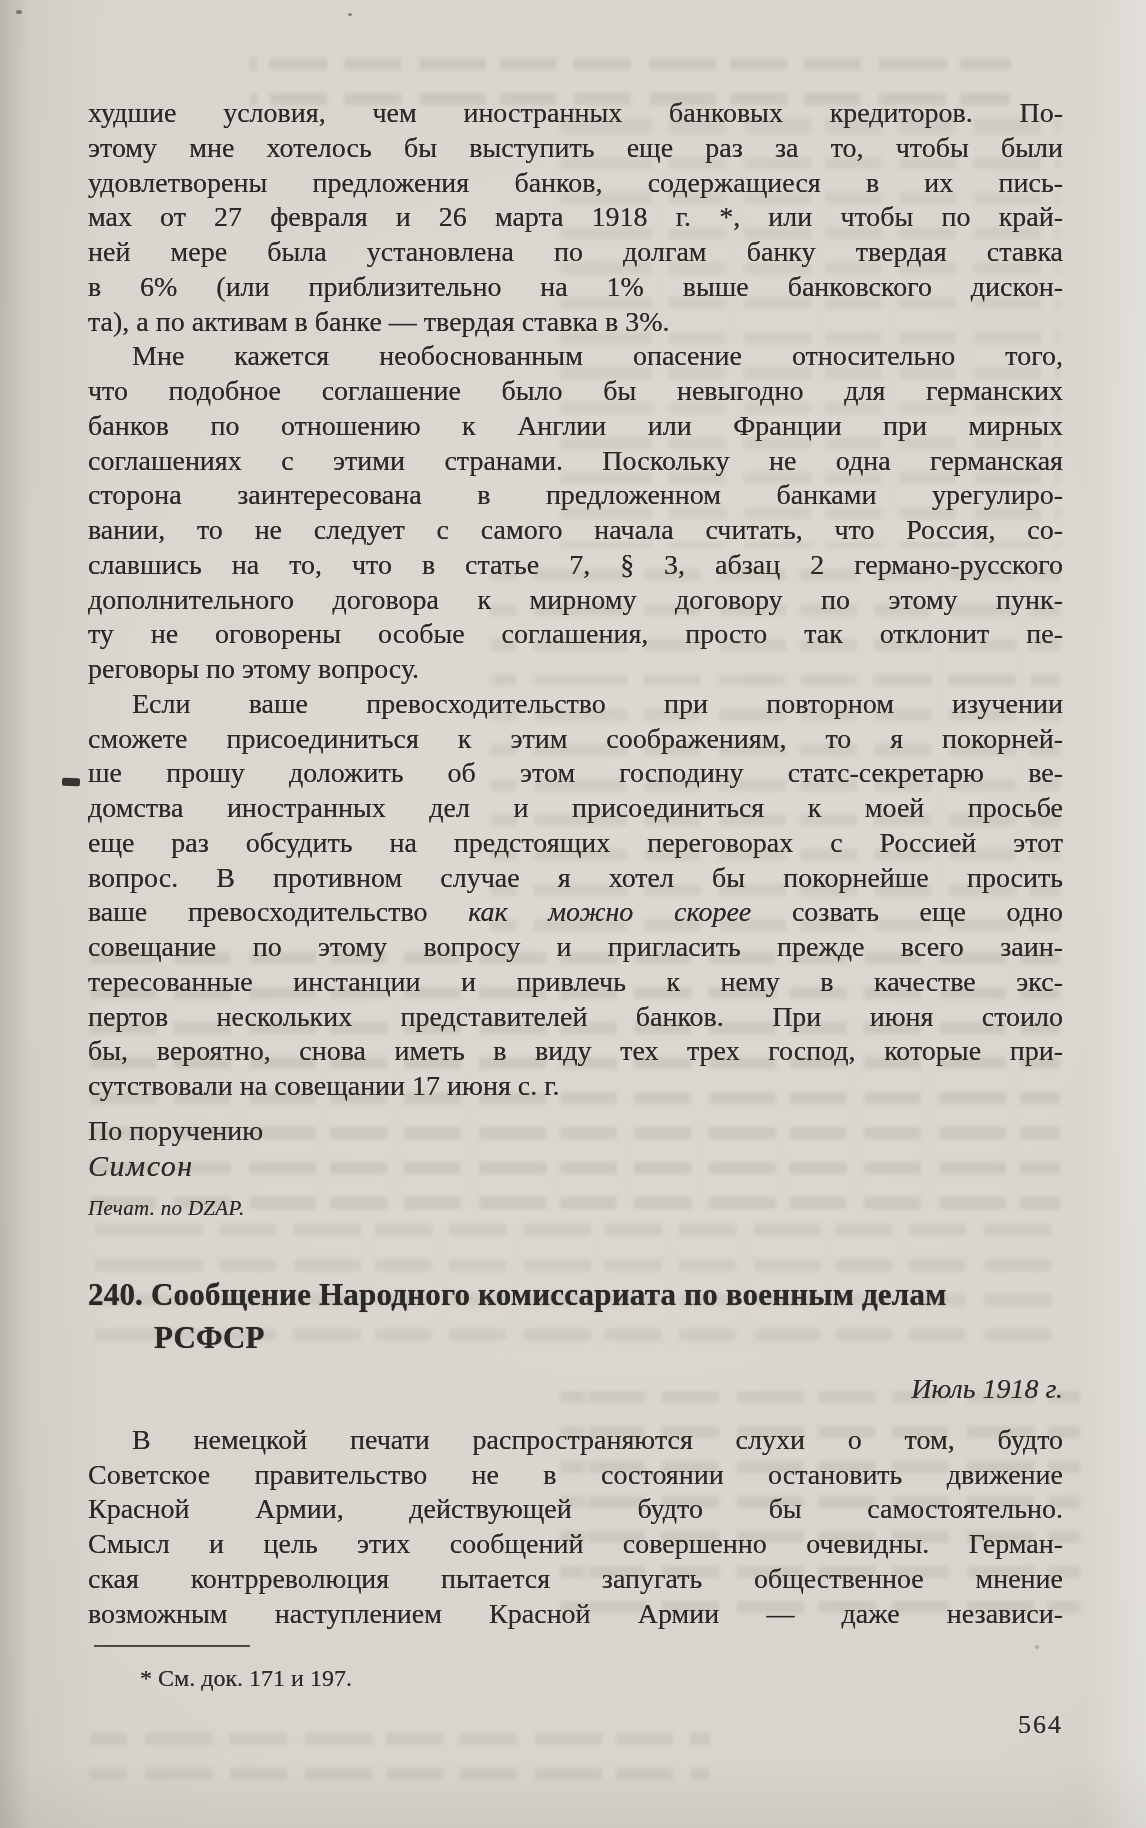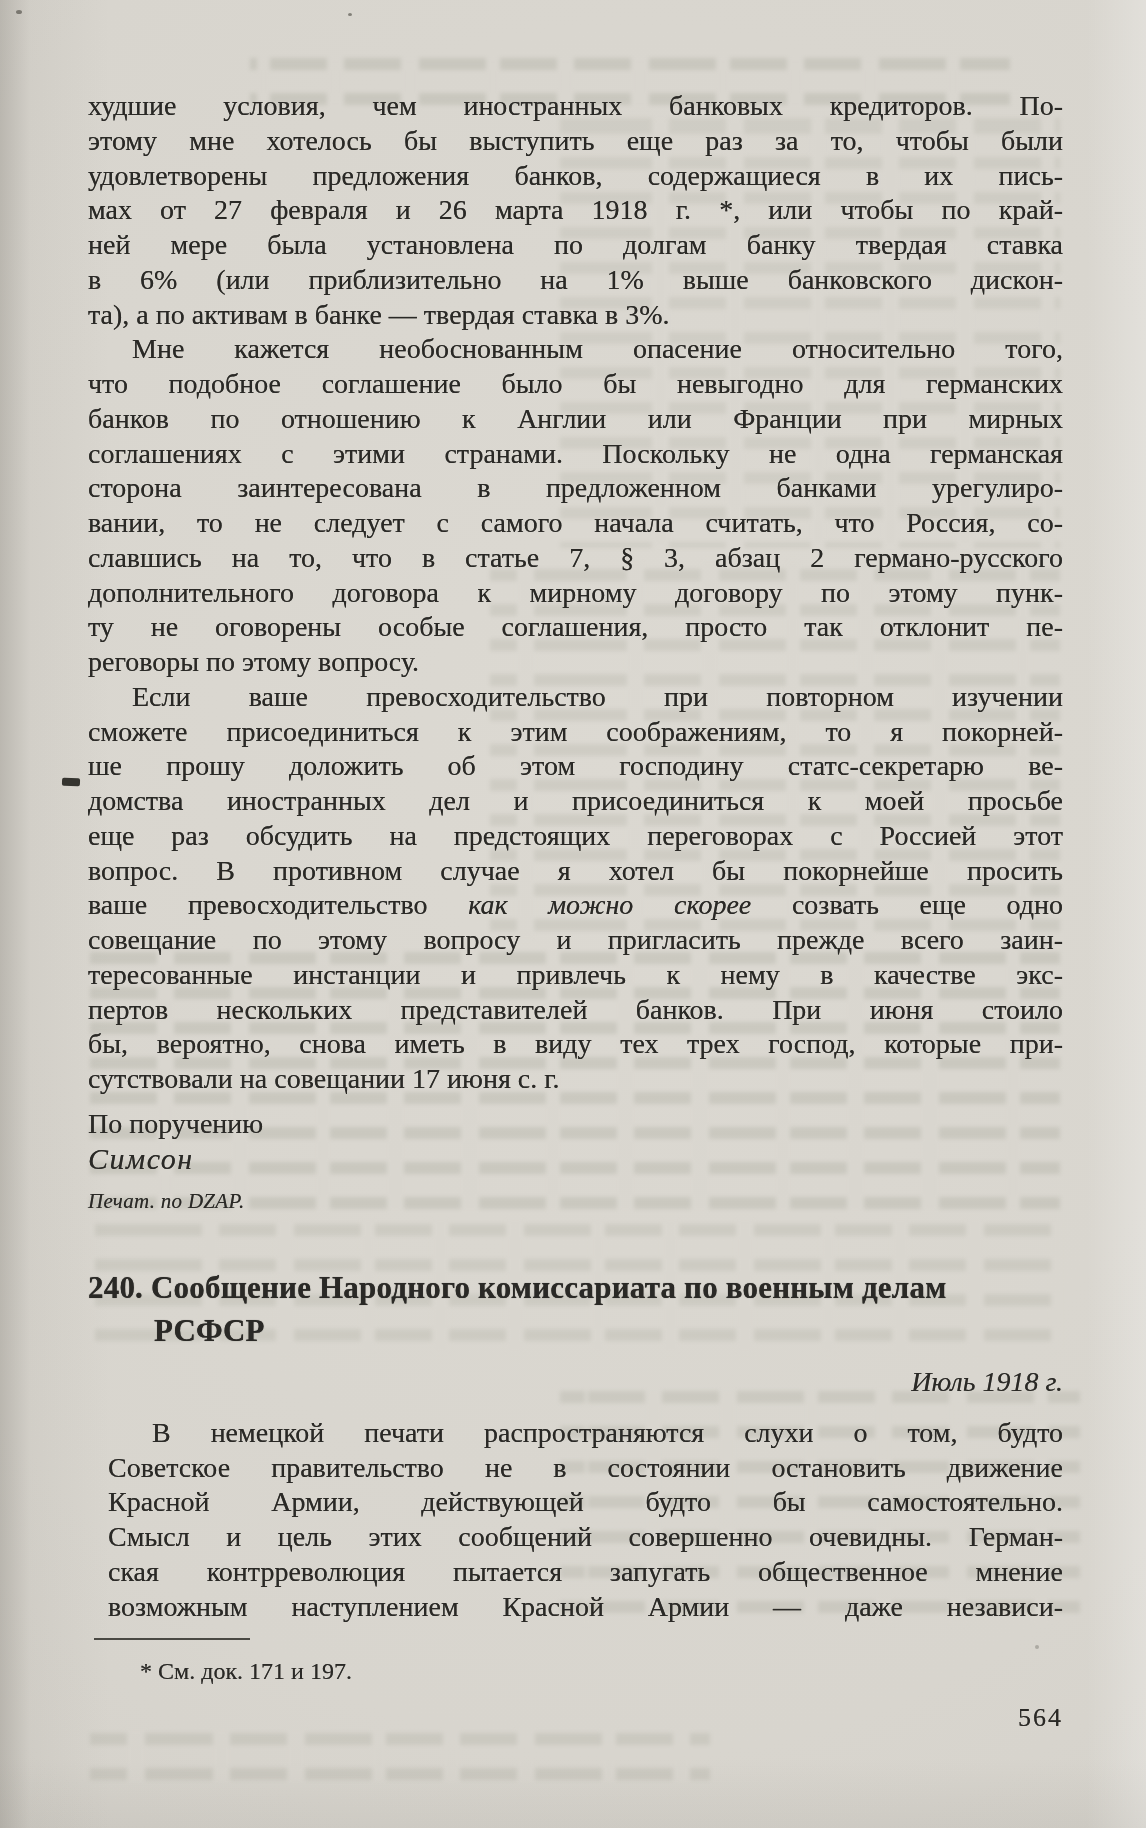--- a/index.html
+++ b/index.html
@@ -43,21 +43,21 @@
   .sp3 { left: 1035px;top: 1645px;width: 4px; height: 4px; opacity:.5; }
   .dash-mark {
     position: absolute; z-index: 2;
     left: 62px; top: 778px; width: 18px; height: 8px;
     background: #35342f; border-radius: 2px; transform: rotate(2deg);
   }
 
   
   .column {
     position: absolute; z-index: 3;
-    left: 88px; top: 89px; width: 975px;
+    left: 88px; top: 96px; width: 975px;
   }
   .body-text {
     font-size: 28px;
     line-height: 34.75px;
     text-shadow: 0 0 0.6px rgba(42,41,38,0.75);
   }
   .para .line { text-align: justify; }
   .para .line.jl { text-align-last: justify; }
   .para.indent .line:first-child { text-indent: 44px; }
   .it { font-style: italic; }
@@ -85,21 +85,21 @@
   .heading .h2 { margin-left: 66px; }
 
   .date {
     margin-top: 14px;
     text-align: right;
     font-style: italic;
     font-size: 28px;
     text-shadow: 0 0 0.5px rgba(42,41,38,0.6);
   }
 
-  .doc240-body { margin-top: 18px; margin-left: 20px; }
+  .doc240-body { margin-top: 18px; }
 
   .footnote-rule {
     margin: 14px 0 0 6px;
     width: 156px;
     border: 0;
     border-top: 2.5px solid #4a4943;
   }
   .footnote {
     margin-top: 18px;
     font-size: 24px;

